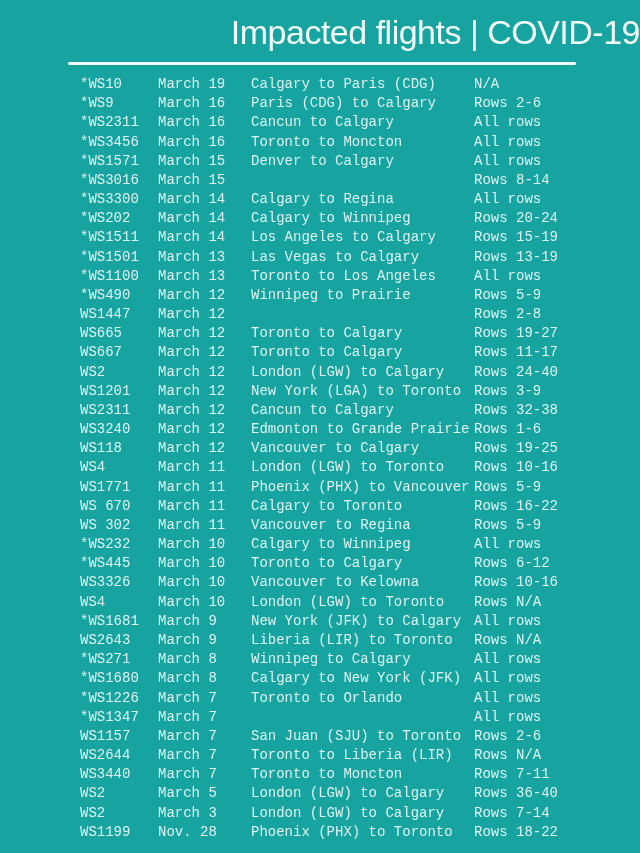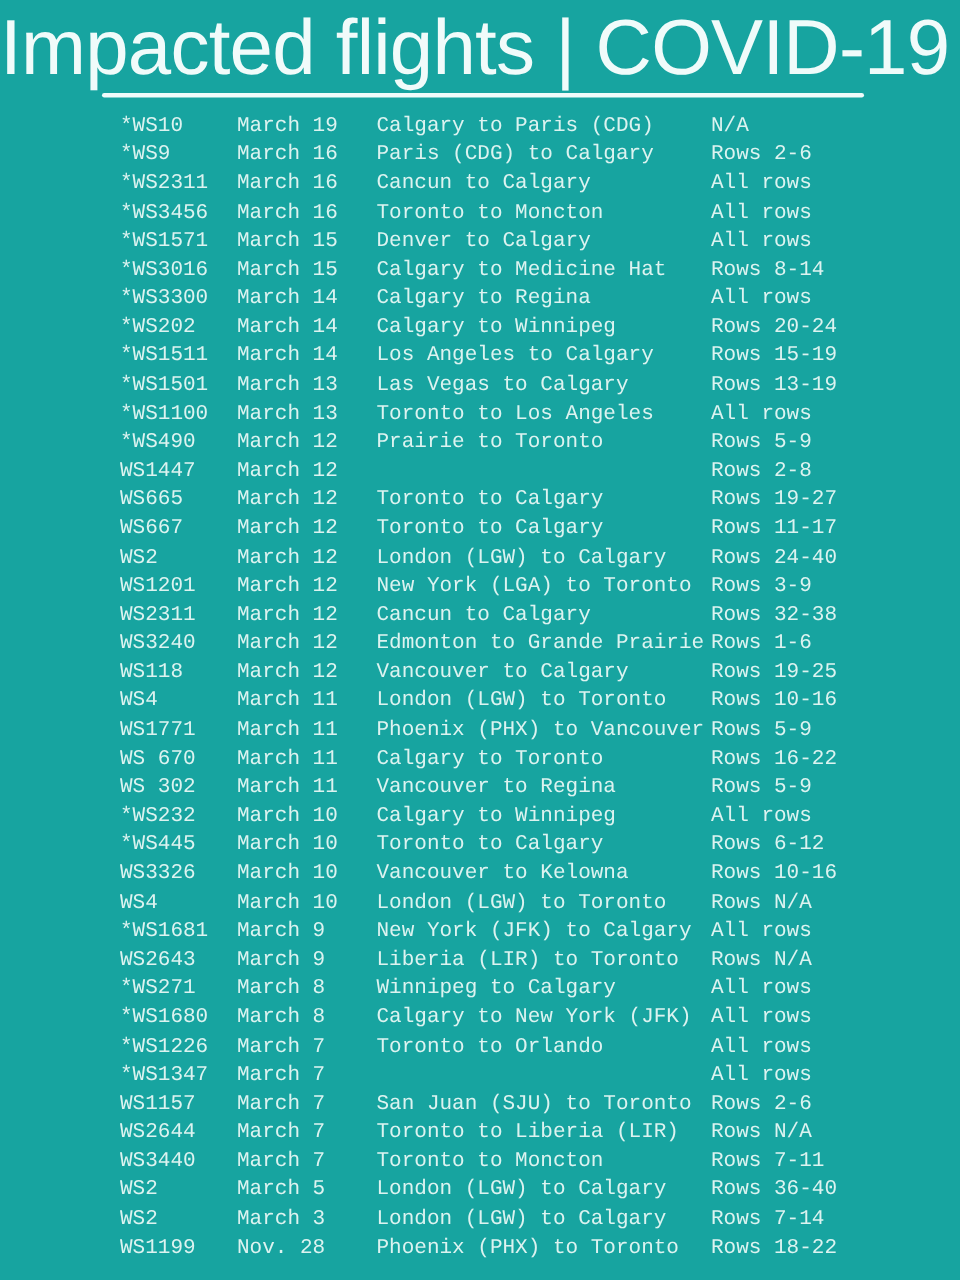--- a/index.html
+++ b/index.html
@@ -11,23 +11,23 @@
     font-family: "Liberation Sans", "DejaVu Sans", sans-serif;
     overflow: hidden;
     margin: 0 auto;
   }
   .title {
     position: absolute;
     top: 6px;
     left: 0;
     width: 100%;
     margin: 0;
-    text-align: left;
+    text-align: right;
     color: var(--ink-bright, #f0fbfa);
-    font-size: 52px;
+    font-size: 34px;
     font-weight: 400;
     letter-spacing: -0.5px;
     line-height: 52px;
     white-space: nowrap;
   }
   .rule {
     position: absolute;
     top: 62px;
     left: 68px;
     width: 508px;
@@ -97,21 +97,20 @@
   <div class="row">
     <span class="cell c0">*WS1571</span>
     <span class="cell c1">March 15</span>
     <span class="cell c2">Denver to Calgary</span>
     <span class="cell c3">All rows</span>
   </div>
 
   <div class="row">
     <span class="cell c0">*WS3016</span>
     <span class="cell c1">March 15</span>
-    <span class="cell c2">Calgary to Medicine Hat</span>
     <span class="cell c3">Rows 8-14</span>
   </div>
 
   <div class="row">
     <span class="cell c0">*WS3300</span>
     <span class="cell c1">March 14</span>
     <span class="cell c2">Calgary to Regina</span>
     <span class="cell c3">All rows</span>
   </div>
 
@@ -139,21 +138,21 @@
   <div class="row">
     <span class="cell c0">*WS1100</span>
     <span class="cell c1">March 13</span>
     <span class="cell c2">Toronto to Los Angeles</span>
     <span class="cell c3">All rows</span>
   </div>
 
   <div class="row">
     <span class="cell c0">*WS490</span>
     <span class="cell c1">March 12</span>
-    <span class="cell c2">Prairie to Toronto</span>
+    <span class="cell c2">Winnipeg to Prairie</span>
     <span class="cell c3">Rows 5-9</span>
   </div>
 
   <div class="row">
     <span class="cell c0">WS1447</span>
     <span class="cell c1">March 12</span>
     <span class="cell c3">Rows 2-8</span>
   </div>
 
   <div class="row">

